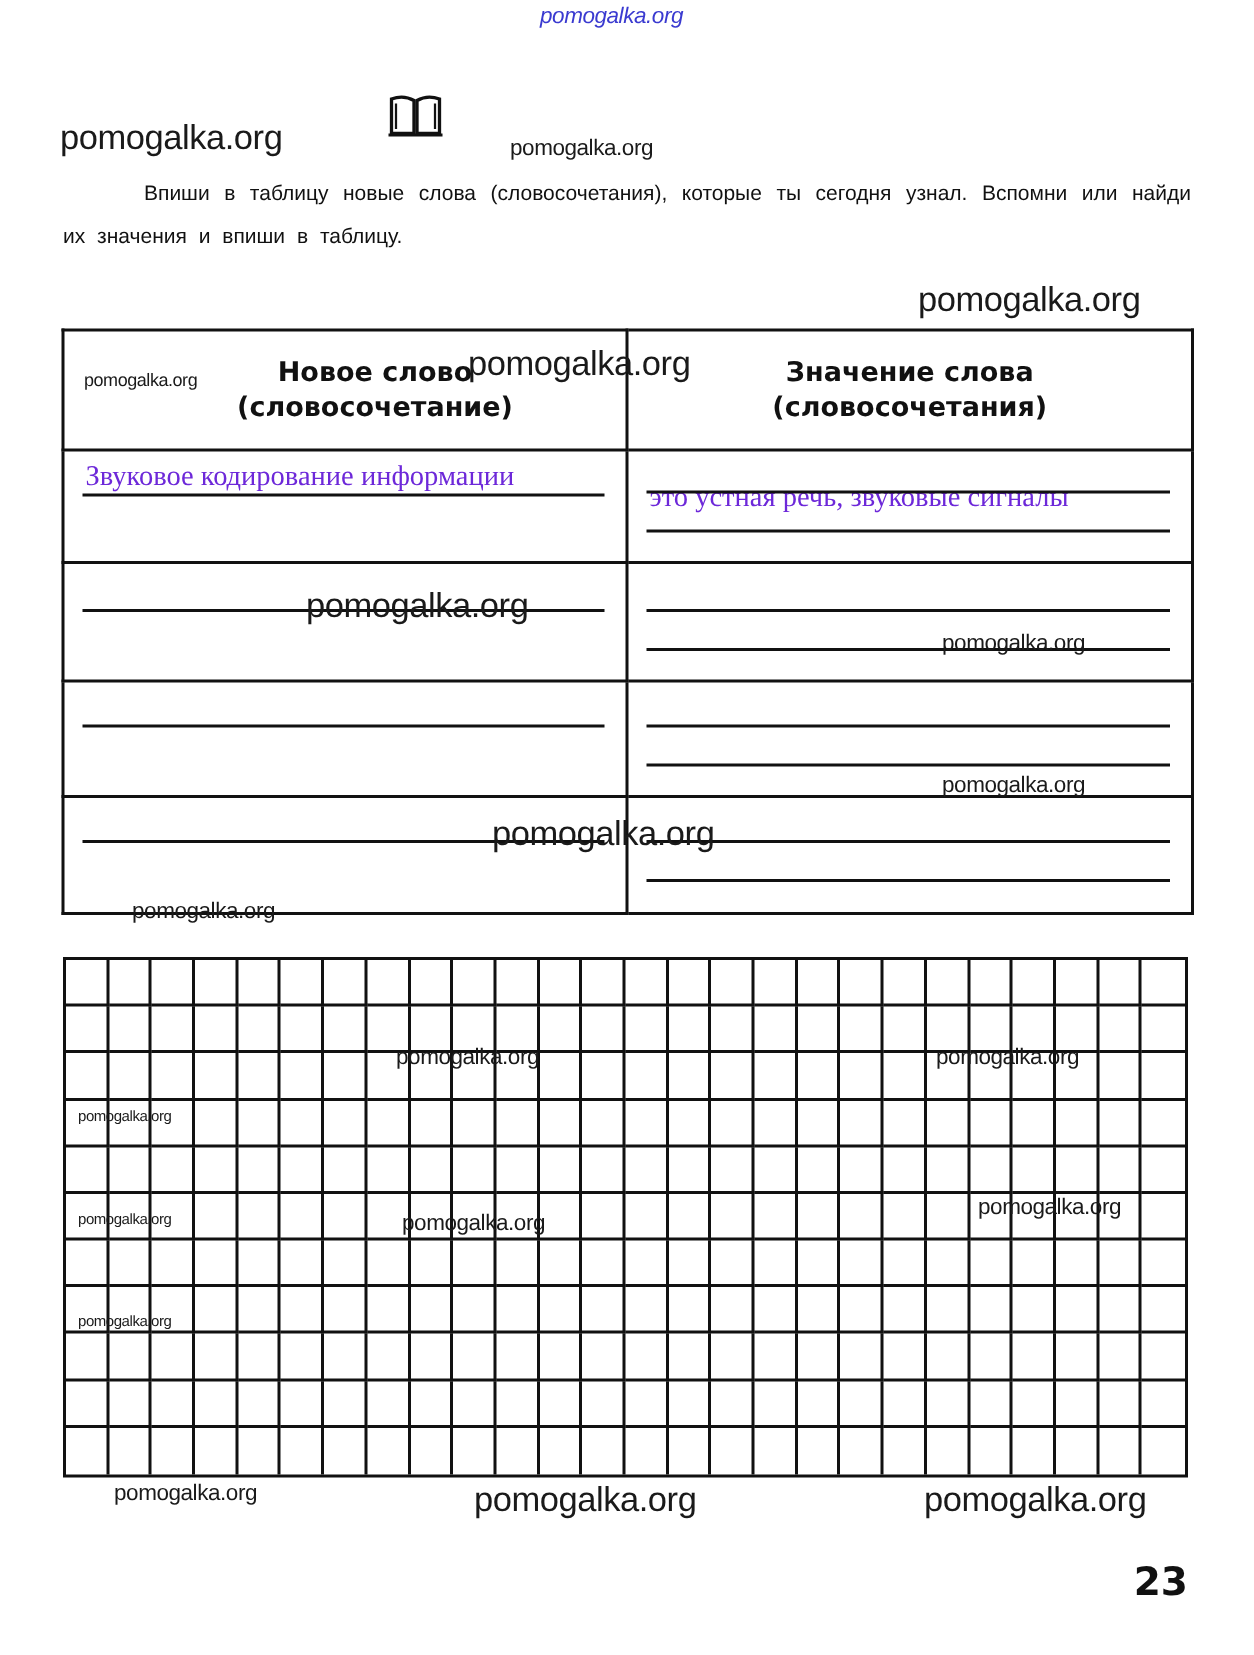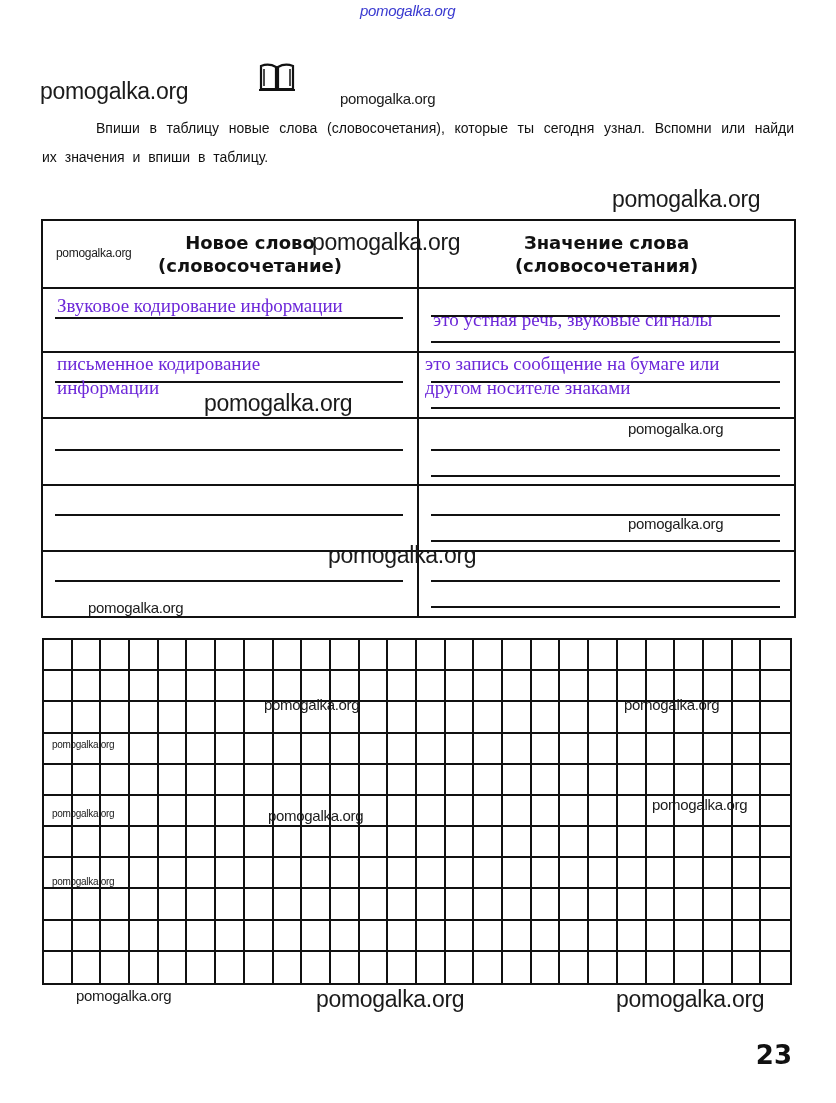--- a/index.html
+++ b/index.html
@@ -81,37 +81,20 @@
     </div>
         </td>
     <td>
           <div class="cell" style="height:62px;">
       <span class="hand" style="top:4px;margin-top:16px;">это устная речь, звуковые сигналы</span>
       <div class="line" style="top:26px;"></div>
       <div class="line" style="top:52px;"></div>
     </div>
         </td>
   </tr>
-  <tr style="height:64px;">
-    <td>
-          <div class="cell" style="height:64px;">
-      <span class="hand" style="top:0px;">письменное кодирование</span>
-      <div class="line" style="top:28px;"></div>
-      <span class="hand" style="top:24px;">информации</span>
-    </div>
-        </td>
-    <td>
-          <div class="cell" style="height:64px;">
-      <span class="hand" style="top:0px;left:6px;">это запись сообщение на бумаге или</span>
-      <div class="line" style="top:28px;"></div>
-      <span class="hand" style="top:24px;left:6px;">другом носителе знаками</span>
-      <div class="line" style="top:54px;"></div>
-    </div>
-        </td>
-  </tr>
   <tr style="height:65px;">
     <td>
           <div class="cell" style="height:65px;">
       <div class="line" style="top:30px;"></div>
     </div>
         </td>
     <td>
           <div class="cell" style="height:65px;">
       <div class="line" style="top:30px;"></div>
       <div class="line" style="top:56px;"></div>

